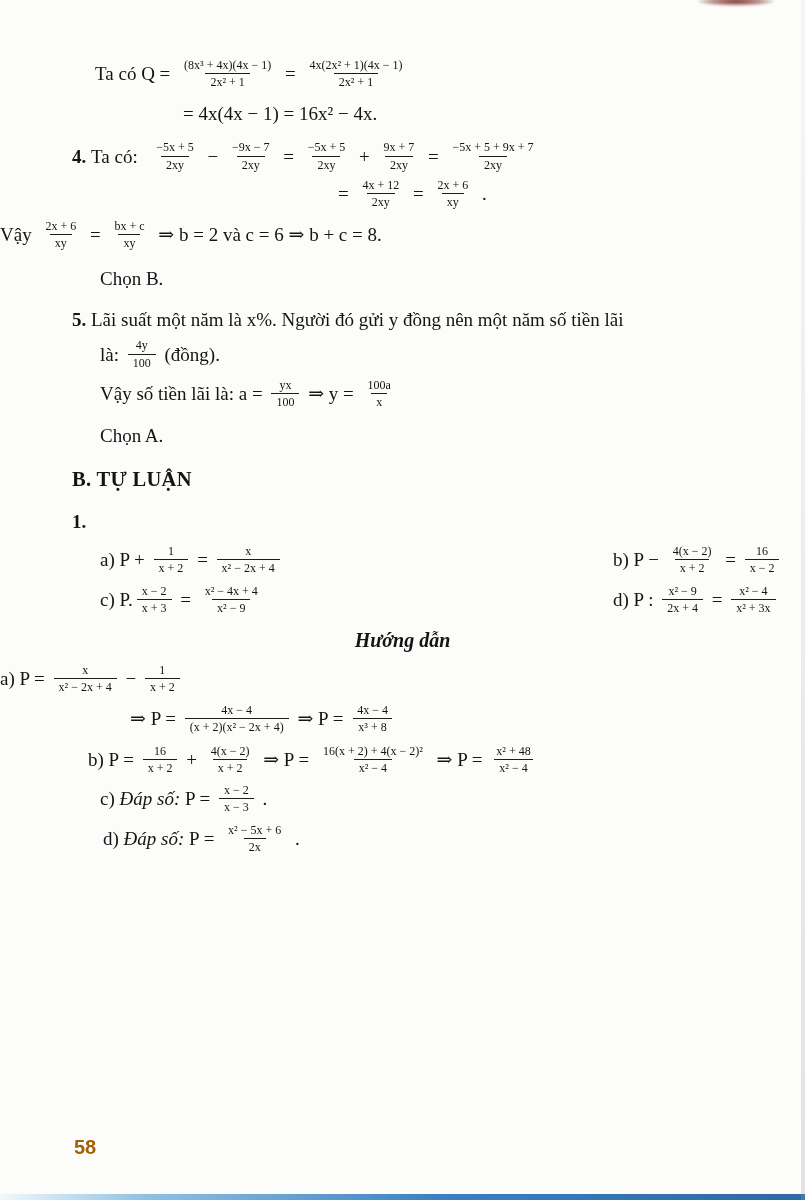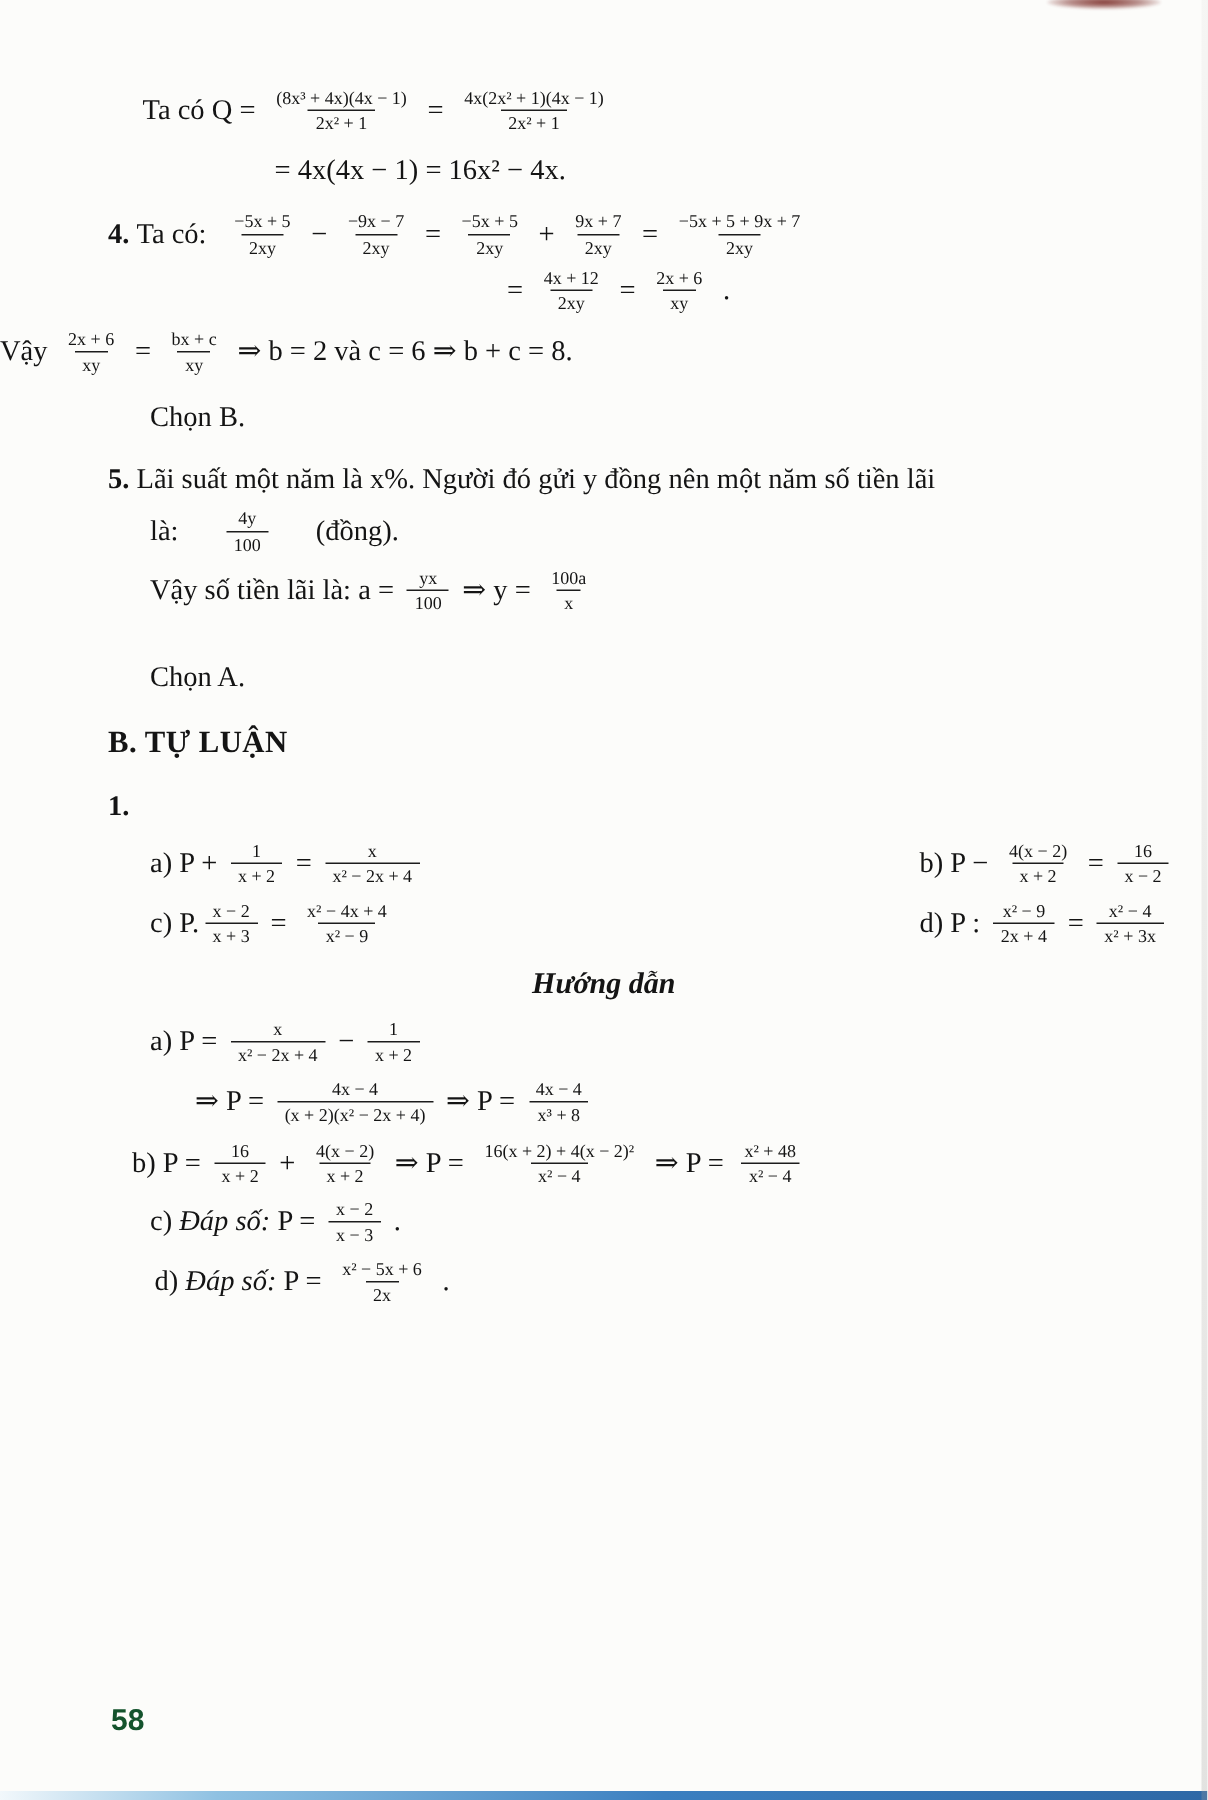--- a/index.html
+++ b/index.html
@@ -29,21 +29,21 @@
   .guide{font-size:20px;align-items:flex-end;}
   .frac{
     display:inline-flex;flex-direction:column;align-items:center;
     vertical-align:middle;margin:0 4px;font-size:12px;line-height:1.18;
   }
   .frac .num{padding:0 5px 1px;}
   .frac .den{border-top:1.4px solid #1c1c1c;padding:1px 5px 0;}
   .page-number{
     position:absolute;left:74px;top:1136px;
     font-family:"Liberation Sans","DejaVu Sans",sans-serif;
-    font-weight:bold;font-size:20px;color:#14532d;
+    font-weight:bold;font-size:20px;color:#a16207;
   }
   .bottom-bar{
     position:absolute;left:0;right:0;bottom:0;height:6px;
   }
   .corner-mark{
     position:absolute;top:-3px;left:698px;width:76px;height:9px;
     border-radius:50%;
     filter:blur(1px);
     opacity:.85;
   }
@@ -58,29 +58,29 @@
 <div class="page" style="background: rgb(252, 252, 250);">
   <div class="corner-mark" style="background: radial-gradient(rgb(110, 23, 18) 0%, rgba(110, 23, 18, 0.55) 45%, rgba(110, 23, 18, 0) 78%);"></div>
   <div class="content">
       <div class="line" style="margin-top: 58px; padding-left: 95px;"><span class="txt">Ta có Q = </span><span class="frac"><span class="num">(8x³ + 4x)(4x − 1)</span><span class="den">2x² + 1</span></span><span class="txt"> = </span><span class="frac"><span class="num">4x(2x² + 1)(4x − 1)</span><span class="den">2x² + 1</span></span></div>
       <div class="line" style="margin-top: 12px; padding-left: 183px;"><span class="txt">= 4x(4x − 1) = 16x² − 4x.</span></div>
       <div class="line" style="margin-top: 14px; padding-left: 72px;"><span class="txt bold">4. </span><span class="txt">Ta có:  </span><span class="frac"><span class="num">−5x + 5</span><span class="den">2xy</span></span><span class="txt"> − </span><span class="frac"><span class="num">−9x − 7</span><span class="den">2xy</span></span><span class="txt"> = </span><span class="frac"><span class="num">−5x + 5</span><span class="den">2xy</span></span><span class="txt"> + </span><span class="frac"><span class="num">9x + 7</span><span class="den">2xy</span></span><span class="txt"> = </span><span class="frac"><span class="num">−5x + 5 + 9x + 7</span><span class="den">2xy</span></span></div>
       <div class="line" style="margin-top: 6px; padding-left: 338px;"><span class="txt">= </span><span class="frac"><span class="num">4x + 12</span><span class="den">2xy</span></span><span class="txt"> = </span><span class="frac"><span class="num">2x + 6</span><span class="den">xy</span></span><span class="txt"> .</span></div>
       <div class="line" style="margin-top: 10px; "><span class="txt">Vậy </span><span class="frac"><span class="num">2x + 6</span><span class="den">xy</span></span><span class="txt"> = </span><span class="frac"><span class="num">bx + c</span><span class="den">xy</span></span><span class="txt"> ⇒ b = 2 và c = 6 ⇒ b + c = 8.</span></div>
       <div class="line" style="margin-top: 16px; padding-left: 100px;"><span class="txt">Chọn B.</span></div>
       <div class="line" style="margin-top: 16px; padding-left: 72px;"><span class="txt bold">5. </span><span class="txt">Lãi suất một năm là x%. Người đó gửi y đồng nên một năm số tiền lãi</span></div>
-      <div class="line" style="margin-top: 6px; padding-left: 100px; gap: 23px;"><span class="txt">là: </span><span class="frac"><span class="num">4y</span><span class="den">100</span></span><span class="txt"> (đồng).</span></div>
+      <div class="line" style="margin-top: 6px; padding-left: 100px;"><span class="txt">là: </span><span class="frac"><span class="num">4y</span><span class="den">100</span></span><span class="txt"> (đồng).</span></div>
       <div class="line" style="margin-top: 8px; padding-left: 100px;"><span class="txt">Vậy số tiền lãi là: a = </span><span class="frac"><span class="num">yx</span><span class="den">100</span></span><span class="txt"> ⇒ y = </span><span class="frac"><span class="num">100a</span><span class="den">x</span></span></div>
-      <div class="line" style="margin-top: 30px; padding-left: 100px;"><span class="txt">Chọn A.</span></div>
+      <div class="line" style="margin-top: 14px; padding-left: 100px;"><span class="txt">Chọn A.</span></div>
       <div class="line heading" style="margin-top: 18px; padding-left: 72px;"><span class="txt bold">B. TỰ LUẬN</span></div>
       <div class="line" style="margin-top: 16px; padding-left: 72px;"><span class="txt bold">1. </span></div>
       <div class="line row" style="margin-top: 10px;"><div class="cell left" style="padding-left: 100px;"><span class="txt">a) P + </span><span class="frac"><span class="num">1</span><span class="den">x + 2</span></span><span class="txt"> = </span><span class="frac"><span class="num">x</span><span class="den">x² − 2x + 4</span></span></div><div class="cell right" style="padding-left: 98px;"><span class="txt">b) P − </span><span class="frac"><span class="num">4(x − 2)</span><span class="den">x + 2</span></span><span class="txt"> = </span><span class="frac"><span class="num">16</span><span class="den">x − 2</span></span></div></div>
       <div class="line row" style="margin-top: 8px;"><div class="cell left" style="padding-left: 100px;"><span class="txt">c) P.</span><span class="frac"><span class="num">x − 2</span><span class="den">x + 3</span></span><span class="txt"> = </span><span class="frac"><span class="num">x² − 4x + 4</span><span class="den">x² − 9</span></span></div><div class="cell right" style="padding-left: 98px;"><span class="txt">d) P : </span><span class="frac"><span class="num">x² − 9</span><span class="den">2x + 4</span></span><span class="txt"> = </span><span class="frac"><span class="num">x² − 4</span><span class="den">x² + 3x</span></span></div></div>
       <div class="line guide center" style="margin-top: 12px;"><span class="txt bold italic">Hướng dẫn</span></div>
-      <div class="line" style="margin-top: 10px; padding-left: 100px; font-family: Liberation Serif, serif;"><span class="txt">a) P = </span><span class="frac"><span class="num">x</span><span class="den">x² − 2x + 4</span></span><span class="txt"> − </span><span class="frac"><span class="num">1</span><span class="den">x + 2</span></span></div>
+      <div class="line" style="margin-top: 10px;  font-family: Liberation Serif, serif;"><span class="txt">a) P = </span><span class="frac"><span class="num">x</span><span class="den">x² − 2x + 4</span></span><span class="txt"> − </span><span class="frac"><span class="num">1</span><span class="den">x + 2</span></span></div>
       <div class="line" style="margin-top: 8px; padding-left: 130px;"><span class="txt">⇒ P = </span><span class="frac"><span class="num">4x − 4</span><span class="den">(x + 2)(x² − 2x + 4)</span></span><span class="txt"> ⇒ P = </span><span class="frac"><span class="num">4x − 4</span><span class="den">x³ + 8</span></span></div>
       <div class="line" style="margin-top: 10px; padding-left: 88px;"><span class="txt">b) P = </span><span class="frac"><span class="num">16</span><span class="den">x + 2</span></span><span class="txt"> + </span><span class="frac"><span class="num">4(x − 2)</span><span class="den">x + 2</span></span><span class="txt"> ⇒ P = </span><span class="frac"><span class="num">16(x + 2) + 4(x − 2)²</span><span class="den">x² − 4</span></span><span class="txt"> ⇒ P = </span><span class="frac"><span class="num">x² + 48</span><span class="den">x² − 4</span></span></div>
       <div class="line" style="margin-top: 8px; padding-left: 100px;"><span class="txt">c) </span><span class="txt italic">Đáp số:</span><span class="txt"> P = </span><span class="frac"><span class="num">x − 2</span><span class="den">x − 3</span></span><span class="txt"> .</span></div>
       <div class="line" style="margin-top: 8px; padding-left: 103px;"><span class="txt">d) </span><span class="txt italic">Đáp số:</span><span class="txt"> P = </span><span class="frac"><span class="num">x² − 5x + 6</span><span class="den">2x</span></span><span class="txt"> .</span></div>
     </div>
   <div class="page-number">58</div>
   <div class="bottom-bar" style="background: linear-gradient(90deg, rgb(242, 248, 251) 0%, rgb(143, 193, 226) 18%, rgb(59, 127, 192) 55%, rgb(46, 104, 166) 100%);"></div>
   <div class="scan-edge-right"></div>
 </div>
 

